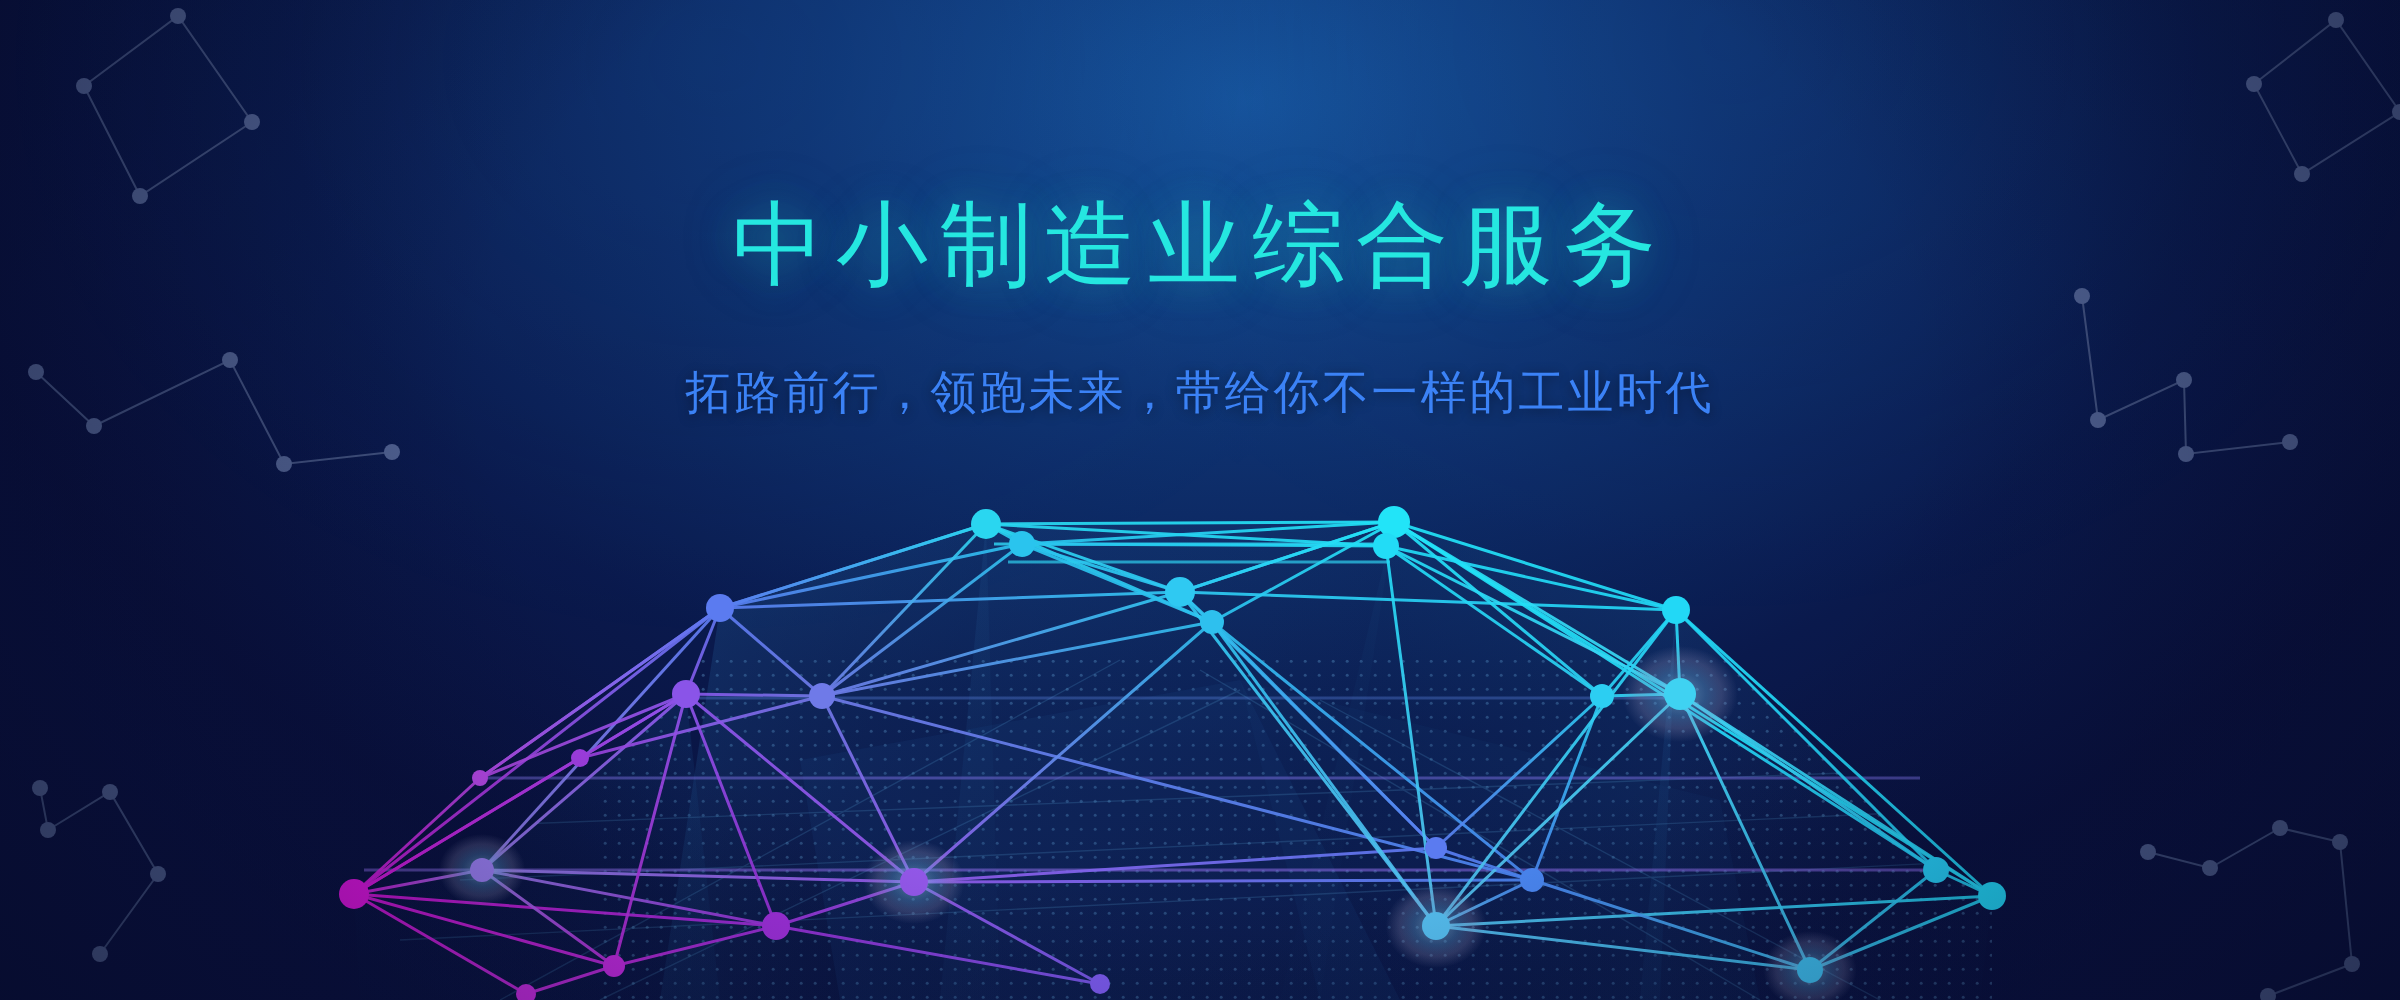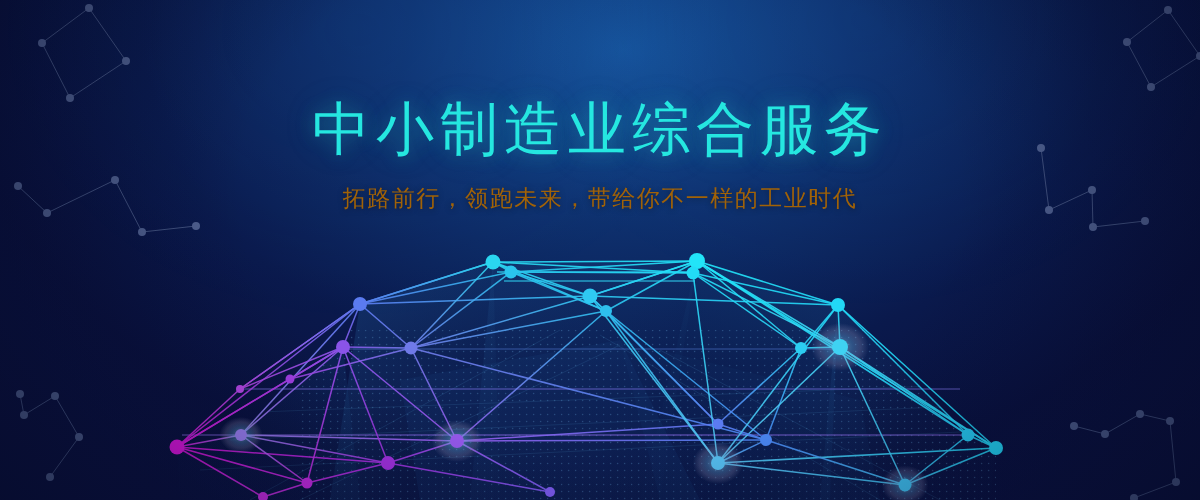--- a/index.html
+++ b/index.html
@@ -32,34 +32,34 @@
   }
   
   .layer{position:absolute;left:0;top:0;width:1200px;height:500px;}
   
   .title-wrap{
     position:absolute;left:0;top:98px;width:1200px;
     text-align:center;pointer-events:none;
   }
   .main-title{
     margin:0;
-    font-size:58px;
+    font-size:46px;
     line-height:1.08;
     letter-spacing:6px;
     font-weight:400;
     color:#25e7e0;
     text-shadow:0 0 18px rgba(40,220,215,.35),0 0 42px rgba(30,180,200,.18);
   }
   .sub-title{
-    margin:0;
+    margin:11px;
     padding-top:22px;
     font-size:23px;
     letter-spacing:1.5px;
     font-weight:400;
-    color:#a16207;
+    color:#3b82f6;
     text-shadow:0 1px 6px rgba(0,0,0,.45);
   }
 </style>
 </head>
 <body>
 
 <div id="banner">
 
   <div class="bg-base"></div>
   <div class="bg-base2"></div>

